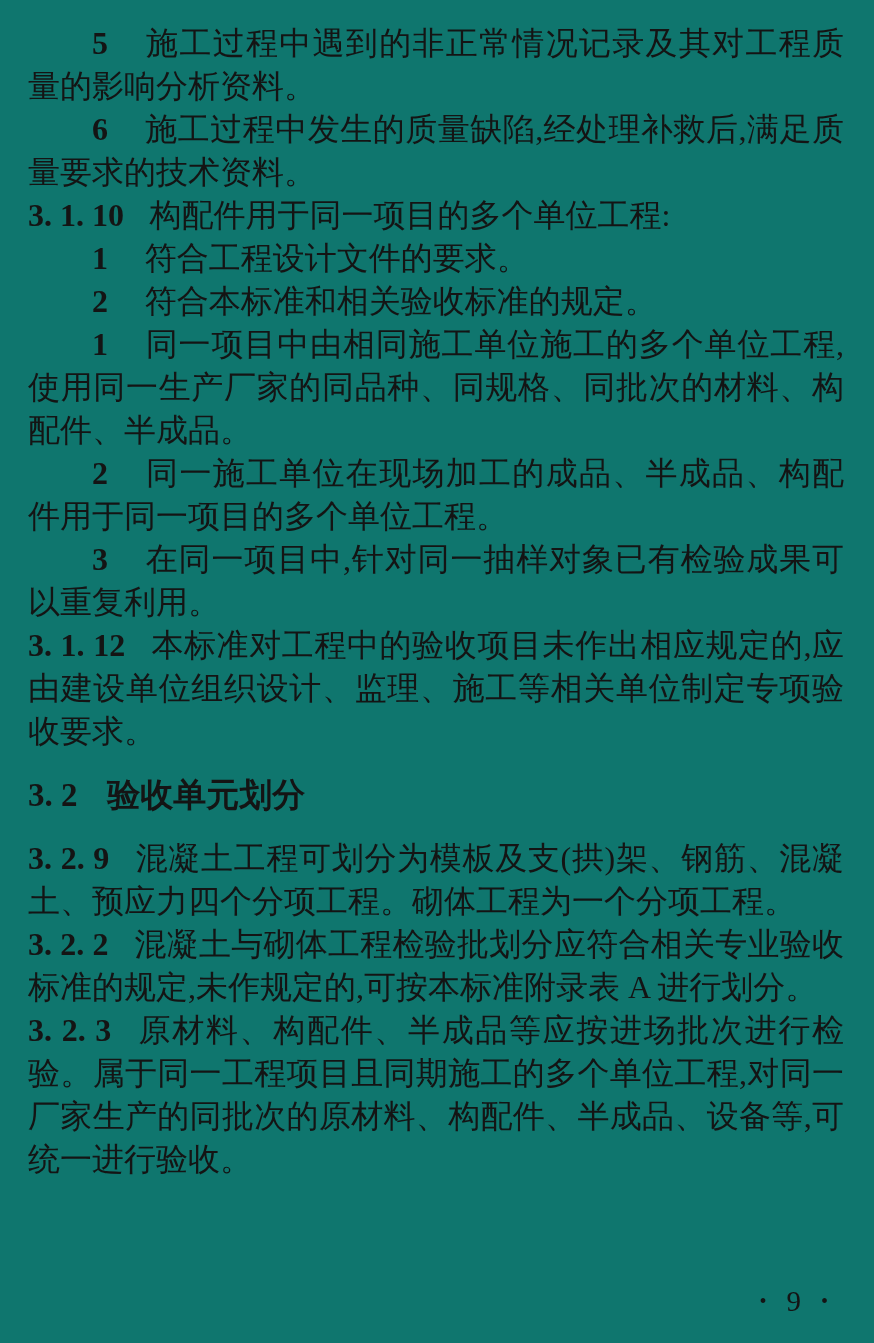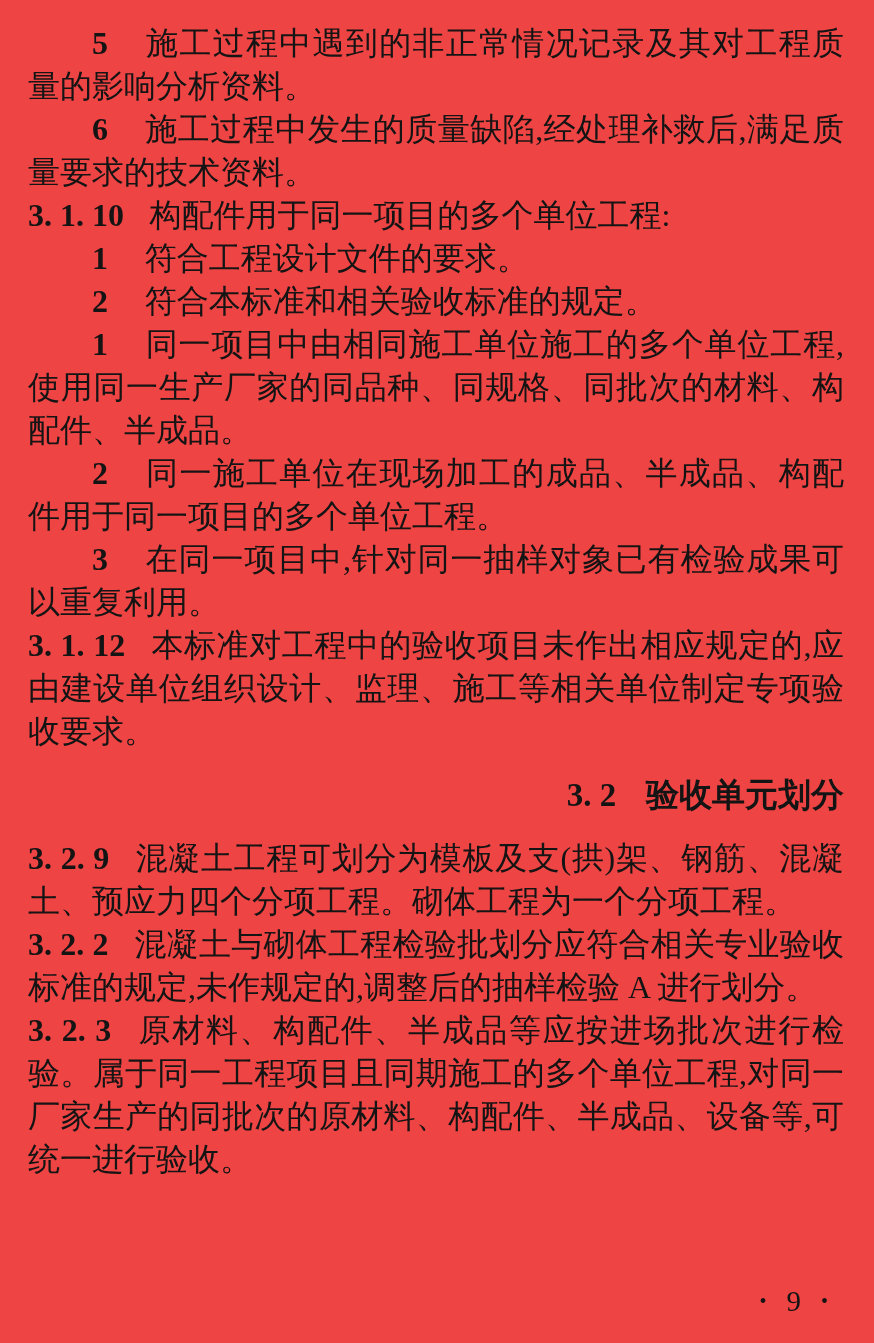--- a/index.html
+++ b/index.html
@@ -5,21 +5,21 @@
   html, body {
     margin: 0;
     padding: 0;
     background: #ffffff;
   }
   .page {
     position: relative;
     width: 874px;
     height: 1343px;
     box-sizing: border-box;
-    background: #ef4444;
+    background: #0f766e;
     color: #141414;
     font-family: "Liberation Serif", "DejaVu Serif", serif;
     padding: 22px 30px 0 28px;
     overflow: hidden;
   }
   .doc-body {
     font-size: 32px;
     line-height: 43px;
   }
   .doc-body p {
@@ -37,21 +37,21 @@
     font-weight: bold;
   }
   .item .num {
     margin-right: 1.15em;
   }
   .clause .num {
     margin-right: 0.8em;
   }
   h2.section-heading {
     margin: 21px 0 20px 0;
-    text-align: right;
+    text-align: left;
     font-size: 33px;
     line-height: 43px;
     font-weight: bold;
   }
   h2.section-heading .num {
     margin-right: 0.9em;
   }
   .page-number {
     position: absolute;
     right: 46px;
@@ -77,21 +77,21 @@
       <p class="item"><span class="num">6</span><span class="txt">施工过程中发生的质量缺陷,经处理补救后,满足质量要求的技术资料。</span></p>
       <p class="clause"><span class="num">3. 1. 10</span><span class="txt">构配件用于同一项目的多个单位工程:</span></p>
       <p class="item"><span class="num">1</span><span class="txt">符合工程设计文件的要求。</span></p>
       <p class="item"><span class="num">2</span><span class="txt">符合本标准和相关验收标准的规定。</span></p>
       <p class="item"><span class="num">1</span><span class="txt">同一项目中由相同施工单位施工的多个单位工程,使用同一生产厂家的同品种、同规格、同批次的材料、构配件、半成品。</span></p>
       <p class="item"><span class="num">2</span><span class="txt">同一施工单位在现场加工的成品、半成品、构配件用于同一项目的多个单位工程。</span></p>
       <p class="item"><span class="num">3</span><span class="txt">在同一项目中,针对同一抽样对象已有检验成果可以重复利用。</span></p>
       <p class="clause"><span class="num">3. 1. 12</span><span class="txt">本标准对工程中的验收项目未作出相应规定的,应由建设单位组织设计、监理、施工等相关单位制定专项验收要求。</span></p>
       <h2 class="section-heading"><span class="num">3. 2</span><span class="txt">验收单元划分</span></h2>
       <p class="clause"><span class="num">3. 2. 9</span><span class="txt">混凝土工程可划分为模板及支(拱)架、钢筋、混凝土、预应力四个分项工程。砌体工程为一个分项工程。</span></p>
-      <p class="clause"><span class="num">3. 2. 2</span><span class="txt">混凝土与砌体工程检验批划分应符合相关专业验收标准的规定,未作规定的,调整后的抽样检验 A 进行划分。</span></p>
+      <p class="clause"><span class="num">3. 2. 2</span><span class="txt">混凝土与砌体工程检验批划分应符合相关专业验收标准的规定,未作规定的,可按本标准附录表 A 进行划分。</span></p>
       <p class="clause"><span class="num">3. 2. 3</span><span class="txt">原材料、构配件、半成品等应按进场批次进行检验。属于同一工程项目且同期施工的多个单位工程,对同一厂家生产的同批次的原材料、构配件、半成品、设备等,可统一进行验收。</span></p>
     </div>
   <div class="page-number">
     <span class="bullet">•</span>
     <span class="value">9</span>
     <span class="bullet">•</span>
   </div>
 </div>
 
 </body></html>

